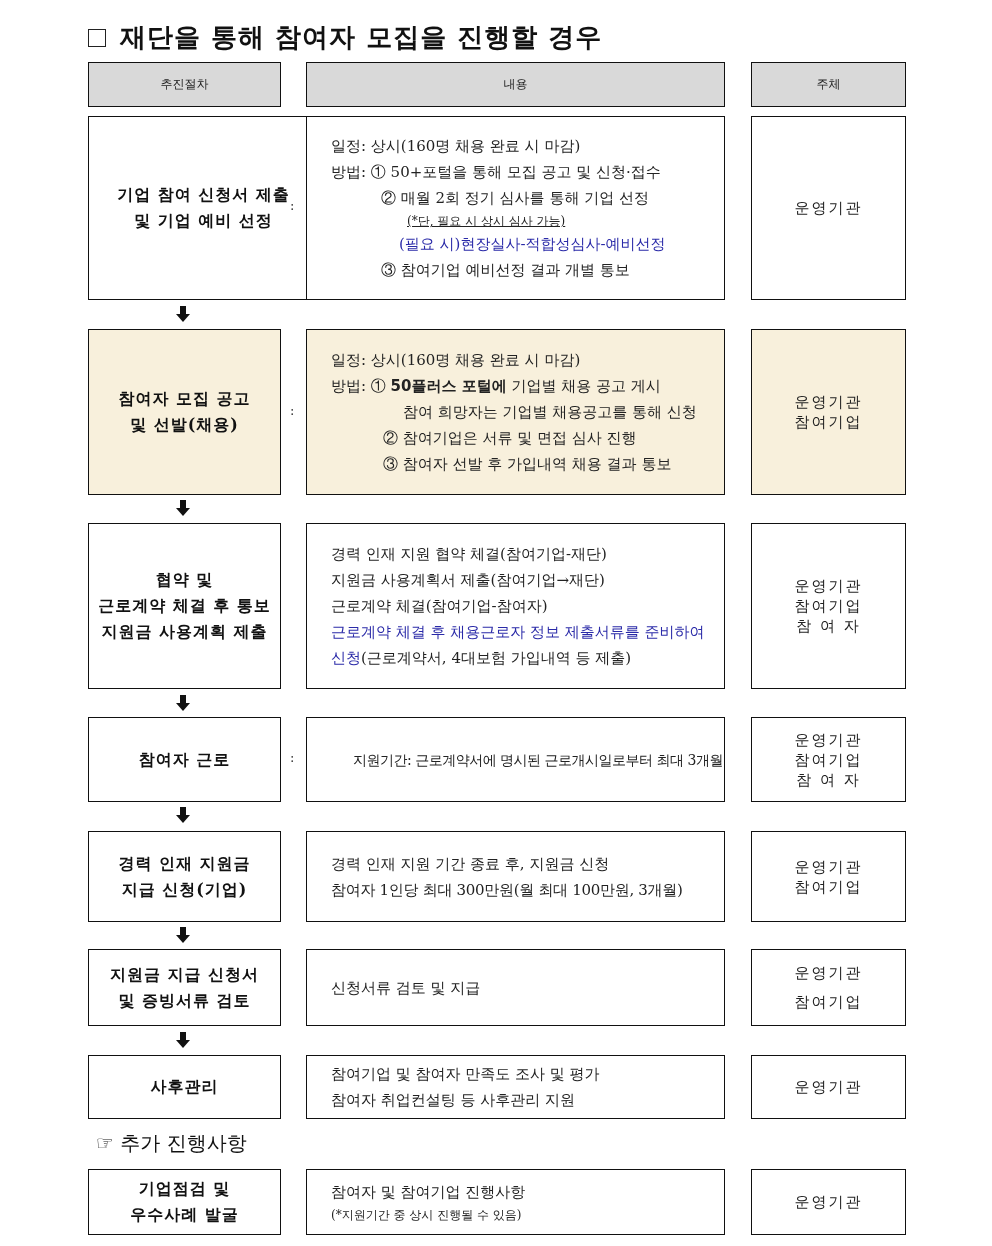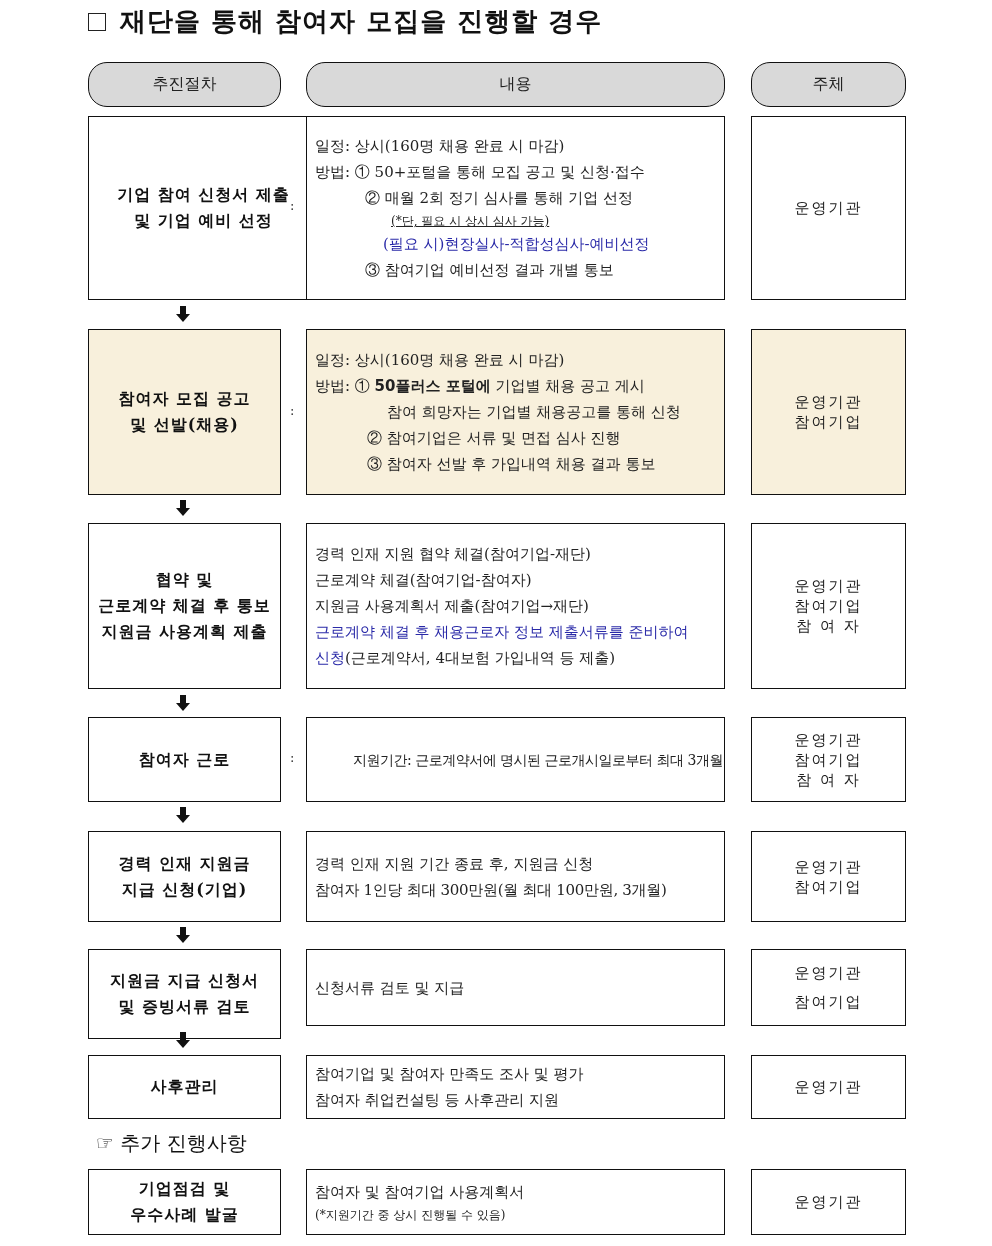--- a/index.html
+++ b/index.html
@@ -1,28 +1,28 @@
 <!DOCTYPE html>
 <html><head>
 <meta charset="utf-8">
 <style>
   html, body { margin:0; padding:0; background:#ffffff; }
   body { width:992px; height:1246px; position:relative; overflow:hidden;
          font-family:"DejaVu Serif", "Liberation Serif", serif; color:#222; }
-  .title { position:absolute; left:88px; top:4px; font-family:"DejaVu Sans","Liberation Sans",sans-serif;
+  .title { position:absolute; left:88px; top:20px; font-family:"DejaVu Sans","Liberation Sans",sans-serif;
            font-weight:bold; font-size:26px; color:#111; letter-spacing:1px; display:flex; align-items:center; }
   .title .cb { width:18px; height:18px; border:1.5px solid #222; margin-right:14px; box-sizing:border-box; }
   .box { position:absolute; border:1.5px solid #111; box-sizing:border-box; background:#fff;
          display:flex; align-items:center; }
   .box.hdr { background:#d9d9d9; justify-content:center; font-family:"DejaVu Sans","Liberation Sans",sans-serif;
-             font-size:16px; color:#222;border-radius:19px; }
+             font-size:12px; color:#222; }
   .box.beige { background:#f8f0dc; }
   .step { justify-content:center; text-align:center; font-weight:bold; font-size:16px; line-height:26px;
           letter-spacing:1px; color:#111; }
-  .content { padding-left:8px; font-size:15px; line-height:26px; color:#222; }
+  .content { padding-left:24px; font-size:15px; line-height:26px; color:#222; }
   .content .lines { display:flex; flex-direction:column; }
   .owner { justify-content:center; text-align:center; font-size:15px; line-height:20px; letter-spacing:2px; color:#222; }
   .owner .lines { display:flex; flex-direction:column; }
   .colon { position:absolute; left:290px; font-size:13px; color:#333; }
   .arrow { position:absolute; left:174px; width:18px; height:18px; }
   .blue { color:#2a2aa8; }
   .small { font-size:12px; }
   .ind1 { padding-left:50px; }
   .ind2 { padding-left:76px; }
   .ind3 { padding-left:68px; }
@@ -108,22 +108,22 @@
 <div class="box step" style="left:88px;top:523px;width:193px;height:166px;">
   <div>
       <div>협약 및</div>
       <div>근로계약 체결 후 통보</div>
       <div>지원금 사용계획 제출</div>
     </div>
 </div>
 <div class="box content" style="left:306px;top:523px;width:419px;height:166px;">
   <div class="lines">
     <span>경력 인재 지원 협약 체결(참여기업-재단)</span>
+    <span>지원금 사용계획서 제출(참여기업→재단)</span>
     <span>근로계약 체결(참여기업-참여자)</span>
-    <span>지원금 사용계획서 제출(참여기업→재단)</span>
     <span class="blue">근로계약 체결 후 채용근로자 정보 제출서류를 준비하여</span>
     <span><span class="blue">신청</span><span>(근로계약서, 4대보험 가입내역 등 제출)</span></span>
   </div>
 </div>
 <div class="box owner" style="left:751px;top:523px;width:155px;height:166px;">
   <div class="lines">
       <span>운영기관</span>
       <span>참여기업</span>
       <span>참 여 자</span>
     </div>
@@ -175,21 +175,21 @@
       <span>운영기관</span>
       <span>참여기업</span>
     </div>
 </div>
 
 <svg class="arrow" style="top:926px;" viewBox="0 0 18 18">
     <rect x="6" y="1" width="6" height="9" fill="#111"></rect>
     <polygon points="2,9 16,9 9,17" fill="#111"></polygon>
   </svg>
 
-<div class="box step" style="left:88px;top:949px;width:193px;height:90px;">
+<div class="box step" style="left:88px;top:949px;width:193px;height:77px;">
   <div>
       <div>지원금 지급 신청서</div>
       <div>및 증빙서류 검토</div>
     </div>
 </div>
 <div class="box content" style="left:306px;top:949px;width:419px;height:77px;">
   <div class="lines">
       <span>신청서류 검토 및 지급</span>
     </div>
 </div>
@@ -225,21 +225,21 @@
 <div class="extra">☞ 추가 진행사항</div>
 
 <div class="box step" style="left:88px;top:1169px;width:193px;height:66px;">
   <div>
       <div>기업점검 및</div>
       <div>우수사례 발굴</div>
     </div>
 </div>
 <div class="box content" style="left:306px;top:1169px;width:419px;height:66px;">
   <div class="lines">
-      <span>참여자 및 참여기업 사용계획서</span>
+      <span>참여자 및 참여기업 진행사항</span>
       <span class="small" style="line-height:20px;">(*지원기간 중 상시 진행될 수 있음)</span>
     </div>
 </div>
 <div class="box owner" style="left:751px;top:1169px;width:155px;height:66px;">
   <div class="lines">
       <span>운영기관</span>
     </div>
 </div>
 
 </body></html>

